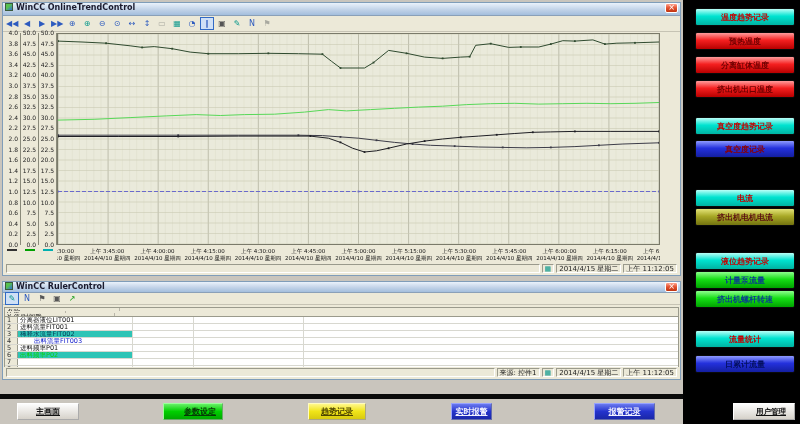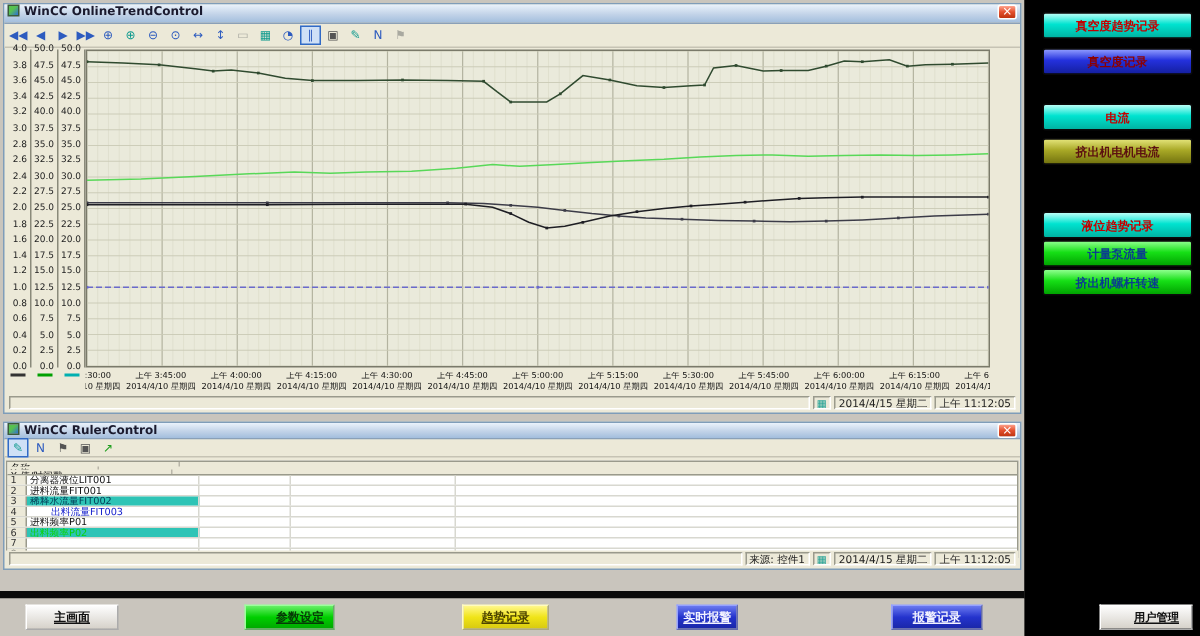--- a/index.html
+++ b/index.html
@@ -471,28 +471,38 @@
         <div class="bbtn bb-green">参数设定</div>
         <div class="bbtn bb-yellow">趋势记录</div>
         <div class="bbtn bb-blue">实时报警</div>
         <div class="bbtn bb-blue">报警记录</div>
       </div>
   </div>
 
   <div id="right-panel">
     <div id="rp-groups">
         <div class="rp-group">
+          <div class="rpbtn btn-cyan">温度趋势记录</div>
+          <div class="rpbtn btn-red">预热温度</div>
+          <div class="rpbtn btn-red">分离缸体温度</div>
+          <div class="rpbtn btn-red">挤出机出口温度</div>
+        </div>
+        <div class="rp-group">
           <div class="rpbtn btn-cyan">真空度趋势记录</div>
           <div class="rpbtn btn-blue">真空度记录</div>
         </div>
         <div class="rp-group">
           <div class="rpbtn btn-cyan">电流</div>
           <div class="rpbtn btn-olive">挤出机电机电流</div>
         </div>
         <div class="rp-group">
           <div class="rpbtn btn-cyan">液位趋势记录</div>
           <div class="rpbtn btn-green">计量泵流量</div>
           <div class="rpbtn btn-green">挤出机螺杆转速</div>
         </div>
+        <div class="rp-group">
+          <div class="rpbtn btn-cyan">流量统计</div>
+          <div class="rpbtn btn-blue2">日累计流量</div>
+        </div>
       </div>
     <div class="bbtn bb-gray" id="user-btn">用户管理</div>
   </div>
 </div>
 
 </body></html>

